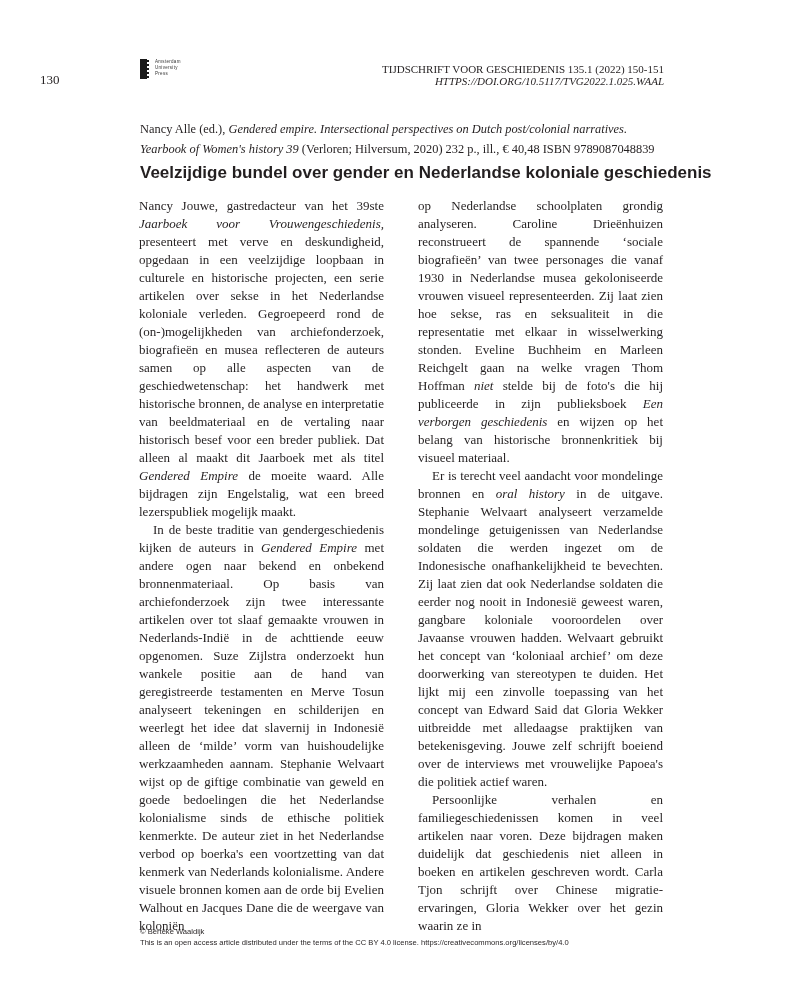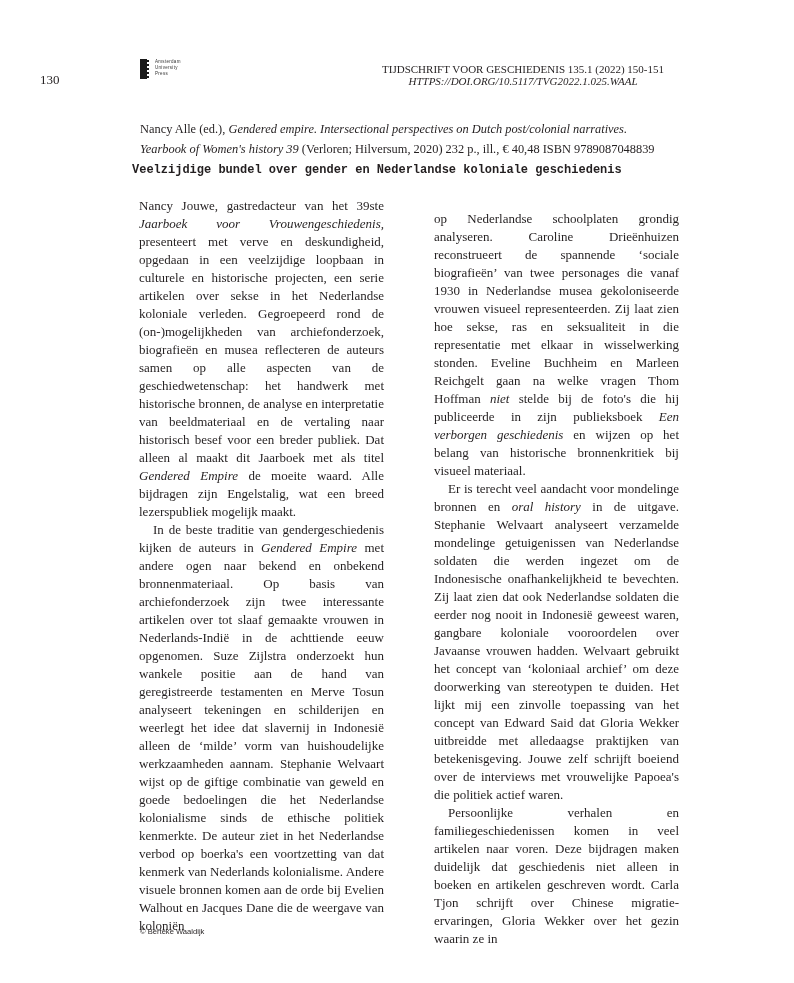--- a/index.html
+++ b/index.html
@@ -7,30 +7,30 @@
 
   .page-number { position: absolute; left: 40px; top: 72px; font-family: "Liberation Serif", serif; font-size: 13px; color: #231f20; }
 
   .logo { position: absolute; left: 140px; top: 59px; display: flex; align-items: flex-start; }
   .logo-mark { width: 7px; height: 20px; background: #1a1a1a; position: relative; }
   .logo-mark::after { content: ""; position: absolute; right: -2px; top: 1px; width: 2px; height: 18px;
     background: repeating-linear-gradient(to bottom, #1a1a1a 0 2px, transparent 2px 4px); }
   .logo-text { margin-left: 8px; font-family: "Liberation Sans", sans-serif; font-size: 4.5px; line-height: 6px; color: #333; letter-spacing: 0.3px; }
 
   .journal-head { position: absolute; right: 130px; top: 63px; text-align: right; font-family: Liberation Serif, serif; font-size: 11px; line-height: 12px; color: #231f20; }
-  .journal-head .doi { font-style: italic; text-align: center; }
+  .journal-head .doi { font-style: italic; }
 
   .citation { position: absolute; left: 140px; top: 119px; width: 530px; font-family: "Liberation Serif", serif; font-size: 12.4px; line-height: 20px; color: #231f20; }
   .citation i { font-style: italic; margin-top: 16px; }
 
-  .review-title { position: absolute; left: 132px; top: 163px; font-family: Liberation Mono, monospace; font-weight: bold; font-size: 12px; color: #231f20; }
+  .review-title { position: absolute; left: 140px; top: 163px; font-family: Liberation Sans, sans-serif; font-weight: bold; font-size: 17px; color: #231f20; }
 
   .col { position: absolute; top: 197px; width: 245px; font-family: "Liberation Serif", serif; font-size: 13px; line-height: 18px; color: #231f20; text-align: justify; hyphens: manual; }
   .col-left { left: 139px; }
-  .col-right { left: 434px; margin-top: 13px; }
+  .col-right { left: 418px; }
   .col p { margin: 0; }
   .col p.indent { text-indent: 14px; }
   .col i { font-style: italic; }
 
   .footer { position: absolute; left: 140px; top: 926px; font-family: "Liberation Sans", sans-serif; font-size: 7.6px; line-height: 11px; color: #231f20; }
 </style>
 </head>
 <body>
 
 <div class="page-number">130</div>
@@ -61,13 +61,14 @@
 </div>
 
 <div class="col col-right">
   <p><span>op Nederlandse schoolplaten grondig analyseren. Caroline Drieënhuizen reconstrueert de spannende ‘sociale biografieën’ van twee personages die vanaf 1930 in Nederlandse musea gekoloniseerde vrouwen visueel representeerden. Zij laat zien hoe sekse, ras en seksualiteit in die representatie met elkaar in wisselwerking stonden. Eveline Buchheim en Marleen Reichgelt gaan na welke vragen Thom Hoffman </span><i>niet</i><span> stelde bij de foto's die hij publiceerde in zijn publieksboek </span><i>Een verborgen geschiedenis</i><span> en wijzen op het belang van historische bronnenkritiek bij visueel materiaal.</span></p>
   <p class="indent"><span>Er is terecht veel aandacht voor mondelinge bronnen en </span><i>oral history</i><span> in de uitgave. Stephanie Welvaart analyseert verzamelde mondelinge getuigenissen van Nederlandse soldaten die werden ingezet om de Indonesische onafhankelijkheid te bevechten. Zij laat zien dat ook Nederlandse soldaten die eerder nog nooit in Indonesië geweest waren, gangbare koloniale vooroordelen over Javaanse vrouwen hadden. Welvaart gebruikt het concept van ‘koloniaal archief’ om deze doorwerking van stereotypen te duiden. Het lijkt mij een zinvolle toepassing van het concept van Edward Said dat Gloria Wekker uitbreidde met alledaagse praktijken van betekenisgeving. Jouwe zelf schrijft boeiend over de interviews met vrouwelijke Papoea's die politiek actief waren.</span></p>
   <p class="indent"><span>Persoonlijke verhalen en familiegeschiedenissen komen in veel artikelen naar voren. Deze bijdragen maken duidelijk dat geschiedenis niet alleen in boeken en artikelen geschreven wordt. Carla Tjon schrijft over Chinese migratie-ervaringen, Gloria Wekker over het gezin waarin ze in</span></p>
 </div>
 
 <div class="footer">
   <div>© Berteke Waaldijk</div>
+  <div>This is an open access article distributed under the terms of the CC BY 4.0 license. https://creativecommons.org/licenses/by/4.0</div>
 </div>
 
 </body></html>

